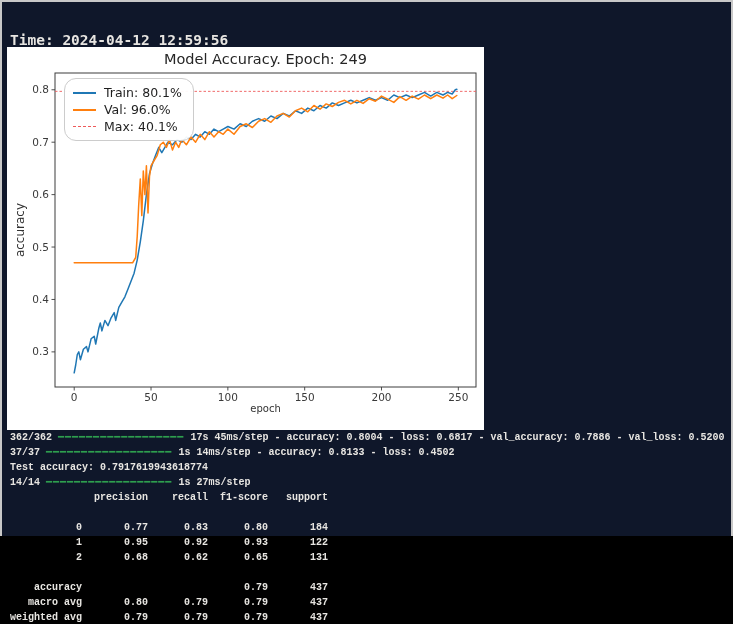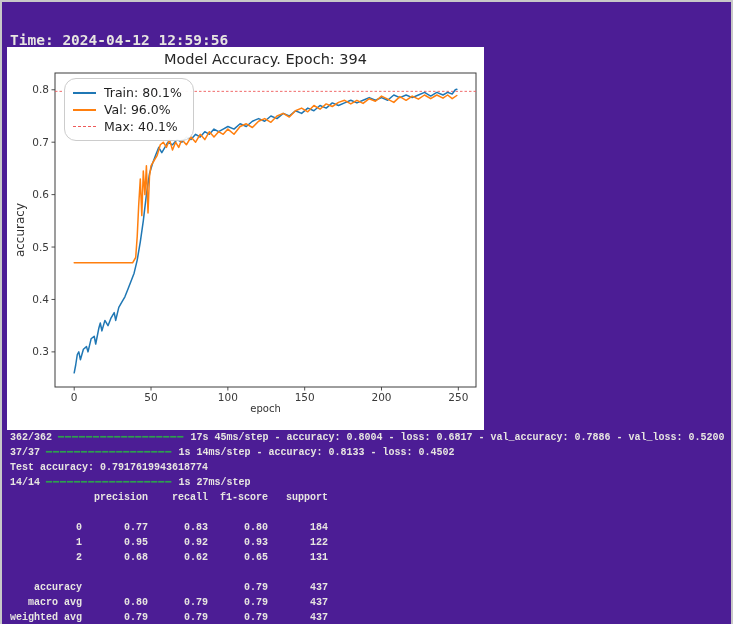--- a/index.html
+++ b/index.html
@@ -1,20 +1,20 @@
 <!DOCTYPE html>
 <html><head>
 <meta charset="utf-8">
 <style>
   html,body{margin:0;padding:0;}
   body{width:733px;height:624px;background:#000;overflow:hidden;position:relative;}
   .screen{
-    position:absolute;left:0;top:0;width:733px;height:624px;
+    position:absolute;left:0;top:0;width:733px;height:536px;
     box-sizing:border-box;border:2px solid #c8c8c8;border-bottom:none;
-    background:#4c1d95;color:#e7e5e1;
+    background:#0f172a;color:#e7e5e1;
     font-family:"DejaVu Sans Mono",monospace;
     padding-left:12px;
   }
   .header{position:absolute;left:8px;top:1px;font-size:14.5px;line-height:15px;font-weight:700;white-space:pre;}
   .figure{position:absolute;left:5px;top:45px;width:477px;height:383px;background:#ffffff;}
   .figure svg{position:absolute;left:0;top:0;}
   .chart-title{position:absolute;left:48px;top:4px;width:421px;text-align:center;
     font-family:"DejaVu Sans",sans-serif;font-size:14.5px;color:#262626;}
   .xlabel{position:absolute;left:48px;top:356px;width:421px;text-align:center;
     font-family:"DejaVu Sans",sans-serif;font-size:10px;color:#333;}
@@ -66,21 +66,21 @@
         <line x1="44.5" y1="147.6160267111853" x2="48" y2="147.6160267111853" stroke="#3c3c3c" stroke-width="0.9"></line>
         <text x="42" y="151.1160267111853" text-anchor="end" font-size="10.5px" fill="#3a3a3a">0.6</text>
         <line x1="44.5" y1="95.19532554257094" x2="48" y2="95.19532554257094" stroke="#3c3c3c" stroke-width="0.9"></line>
         <text x="42" y="98.69532554257094" text-anchor="end" font-size="10.5px" fill="#3a3a3a">0.7</text>
         <line x1="44.5" y1="42.774624373956556" x2="48" y2="42.774624373956556" stroke="#3c3c3c" stroke-width="0.9"></line>
         <text x="42" y="46.274624373956556" text-anchor="end" font-size="10.5px" fill="#3a3a3a">0.8</text>
         <line x1="48" y1="44.34724540901499" x2="469" y2="44.34724540901499" stroke="#ee5a5a" stroke-width="0.9" stroke-dasharray="2.5 2"></line>
         <polyline points="67.2,325.8 68.7,318.0 70.3,307.5 71.8,304.9 73.4,312.7 76.4,302.3 79.5,299.6 81.0,304.9 84.1,291.8 87.2,289.2 88.7,297.0 91.8,281.3 93.3,276.0 94.9,283.9 97.9,273.4 101.0,278.7 104.1,270.8 107.2,265.6 108.7,273.4 111.8,260.3 114.8,255.1 117.9,249.8 121.0,242.0 124.1,234.1 127.1,226.2 130.2,213.1 133.3,194.8 136.3,173.8 139.4,147.6 142.5,126.6 145.6,116.2 148.6,108.3 151.7,100.4 154.8,105.7 157.9,100.4 160.9,95.2 165.5,97.8 170.2,92.6 174.8,95.2 179.4,90.0 184.0,92.6 188.6,87.3 193.2,90.0 197.8,84.7 202.4,87.3 207.0,82.1 211.6,84.7 216.2,82.1 220.9,79.5 227.0,82.1 233.1,76.8 239.3,79.5 245.4,74.2 251.6,71.6 257.7,74.2 263.9,69.0 270.0,71.6 276.2,66.4 282.3,69.0 288.5,63.7 294.6,66.4 300.8,61.1 306.9,63.7 313.0,58.5 319.2,61.1 325.3,55.9 331.5,58.5 337.6,55.9 343.8,53.3 349.9,55.9 356.1,53.3 362.2,50.6 368.4,53.3 374.5,50.6 380.7,53.3 386.8,48.0 392.9,50.6 399.1,48.0 405.2,50.6 411.4,48.0 417.5,45.4 423.7,49.1 429.8,45.4 436.0,48.0 440.6,45.4 445.2,47.0 448.3,42.8 449.8,42.3" fill="none" stroke="#1f77b4" stroke-width="1.5" stroke-linejoin="round" stroke-linecap="round"></polyline>
         <polyline points="67.2,215.8 125.6,215.8 128.7,210.5 130.2,189.6 131.7,158.1 133.3,131.9 134.8,168.6 136.3,124.0 137.9,147.6 139.4,118.8 141.0,166.0 142.5,129.3 144.0,118.8 147.1,113.5 150.2,108.3 153.3,97.8 156.3,95.2 159.4,100.4 162.5,92.6 165.5,103.1 168.6,95.2 171.7,100.4 174.8,92.6 179.4,97.8 184.0,90.0 188.6,95.2 193.2,87.3 197.8,92.6 202.4,84.7 207.0,90.0 211.6,84.7 216.2,87.3 220.9,82.1 227.0,87.3 233.1,79.5 239.3,76.8 245.4,80.5 251.6,74.2 257.7,71.6 263.9,75.3 270.0,69.0 276.2,66.4 282.3,70.0 288.5,63.7 294.6,61.1 300.8,64.8 306.9,58.5 313.0,62.2 319.2,56.9 325.3,59.5 331.5,55.4 337.6,53.3 343.8,56.9 349.9,53.3 356.1,56.4 362.2,51.7 368.4,54.3 374.5,49.1 380.7,52.2 386.8,55.4 392.9,49.6 399.1,53.3 405.2,49.1 411.4,52.2 417.5,48.0 423.7,51.7 429.8,48.0 436.0,51.2 440.6,48.0 445.2,51.7 449.8,48.5" fill="none" stroke="#ff7f0e" stroke-width="1.5" stroke-linejoin="round" stroke-linecap="round"></polyline>
       </svg>
-    <div class="chart-title">Model Accuracy. Epoch: 394</div>
+    <div class="chart-title">Model Accuracy. Epoch: 249</div>
     <div class="xlabel">epoch</div>
     <div class="ylabel">accuracy</div>
     <div class="legend" id="legend">
         <div class="lg-row">
           <span class="lg-swatch" style="border-top: 2.6px solid rgb(31, 119, 180);"></span>
           <span>Train: 80.1%</span>
         </div>
         <div class="lg-row">
           <span class="lg-swatch" style="border-top: 2.6px solid rgb(255, 127, 14);"></span>
           <span>Val: 96.0%</span>

